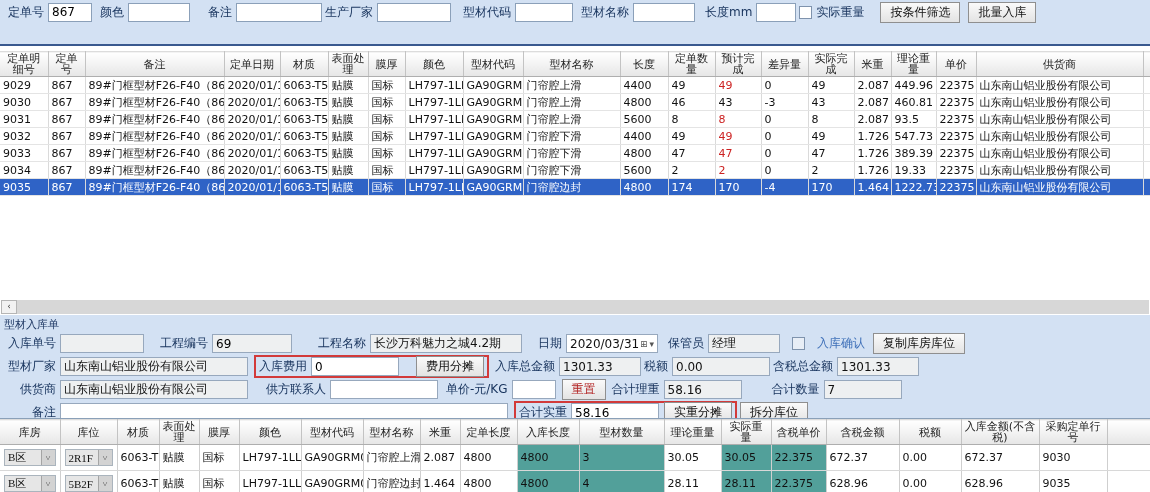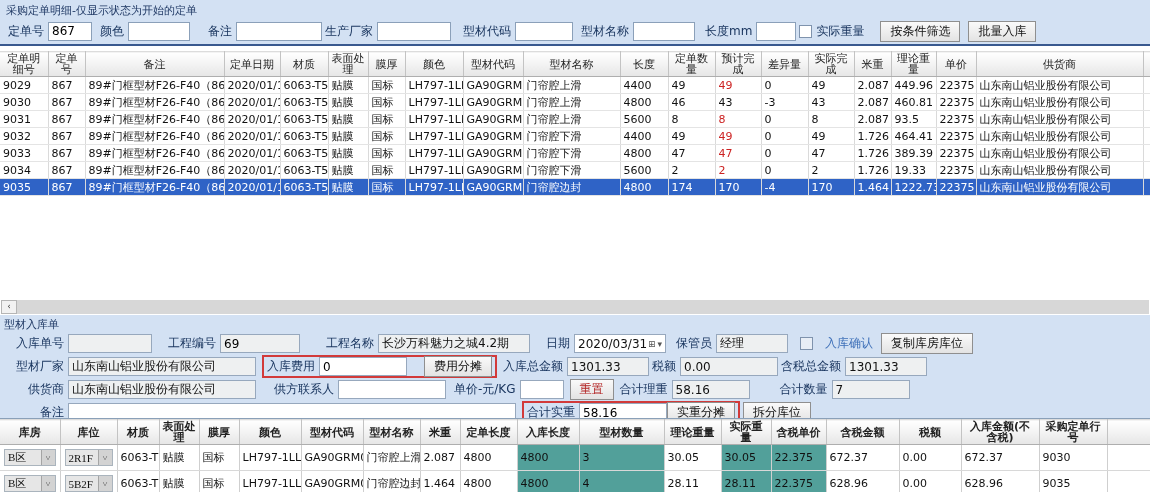--- a/index.html
+++ b/index.html
@@ -31,45 +31,44 @@
 
   .top-grid-wrap { position:absolute; top:46px; left:0; width:1150px; height:269px; background:#fff; }
   .top-grid-wrap table { margin-top:5px; }
   .hscroll { position:absolute; left:1px; right:1px; bottom:1px; height:14px; background:#e9e9e9; display:flex; align-items:stretch; }
   .hs-btn { width:16px; background:#f2f2f2; border:1px solid #b5b5b5; font-size:9px; line-height:11px; text-align:center; color:#444; }
   .hs-track { flex:1; background:#d7d7d7; }
 
   
   .bottom-panel { position:absolute; top:315px; left:0; right:0; bottom:0; }
   .section-title { font-size:11px; padding:2px 4px 0; color:var(--header_navy,#1f3864); }
-  .frow { display:flex; align-items:center; height:23px; padding-left:8px; white-space:nowrap; }
+  .frow { display:flex; align-items:center; height:23px; white-space:nowrap; }
   .lbl { margin-right:4px; color:#16325c; text-align:right; }
   .fld { height:19px; border:1px solid #97a8bd; background:#eef0f1; padding:0 3px; display:inline-flex; align-items:center; overflow:hidden; white-space:nowrap; }
   input.fld { display:inline-block; font-size:12px; font-family:inherit; }
   .white { background:#fff !important; }
   .red-box { display:inline-flex; align-items:center; height:23px; border:2px solid var(--annotation_red,#d23a3a); padding:0 3px; }
   .blue-lbl { color:#3d6fb8; }
   .red-text { color:#b22222; }
   .dd-icons { margin-left:auto; display:inline-flex; align-items:center; gap:2px; font-size:9px; color:#555; }
 
   .bottom-grid-wrap { position:absolute; top:103px; left:0; right:0; bottom:0; background:#fff; border-top:1px solid #8aa0b8; }
-  #bottom-grid th { height:19px;font-weight:bold; }
+  #bottom-grid th { height:19px; }
   #bottom-grid td { height:22px; border-right:1px solid #cfcfcf; border-bottom:1px solid #d8d8d8; }
   #bottom-grid td.combo { padding:4px;font-family:Liberation Serif, serif; }
   .combo-inner { display:flex; align-items:center; height:100%; background:#e6e6e6; border:1px solid #aab4bd; }
   .combo-inner .cval { flex:1; padding:0 3px; overflow:hidden; }
   .combo-inner .carr { width:14px; align-self:stretch; background:#d3d3d3; border-left:1px solid #a5a5a5; font-size:9px; display:flex; align-items:center; justify-content:center; color:#444; }
 </style>
 </head>
 <body>
 
 <div id="app">
 
   <div class="top-bar">
-    <div class="title-line">采购定单明细-仅显示状态为开始的定单</div>
     <div class="filter-row">
       <span class="flbl">定单号</span>
       <input class="ifld" style="width: 44px;" value="867">
       <span class="flbl ml8">颜色</span>
       <input class="ifld" style="width: 62px;" value="">
       <span class="flbl ml18">备注</span>
       <input class="ifld" style="width: 86px;" value="">
       <span class="flbl ml14">生产厂家</span>
       <input class="ifld" style="width: 74px;" value="">
       <span class="flbl ml12">型材代码</span>
@@ -210,21 +209,21 @@
             <td>国标</td>
             <td>LH797-1LL0</td>
             <td>GA90GRM04</td>
             <td>门帘腔下滑</td>
             <td>4400</td>
             <td>49</td>
             <td class="red">49</td>
             <td>0</td>
             <td>49</td>
             <td>1.726</td>
-            <td>464.41</td>
+            <td>547.73</td>
             <td>22375</td>
             <td>山东南山铝业股份有限公司</td>
             <td></td>
           </tr>
           <tr>
             <td>9033</td>
             <td>867</td>
             <td>89#门框型材F26-F40（866+867）</td>
             <td>2020/01/13</td>
             <td>6063-T5</td>
@@ -350,21 +349,21 @@
       <span class="lbl" style="margin-left:30px">合计数量</span>
       <span class="fld" style="width:78px">7</span>
     </div>
 
     <div class="frow">
       <span class="lbl" style="width:56px">备注</span>
       <input class="fld white" style="width: 448px;" value="">
       <span class="red-box ml6">
         <span class="lbl">合计实重</span>
         <input class="fld white" style="width: 88px;" value="58.16">
-        <button class="btn3d" style="">实重分摊</button>
+        <button class="btn3d" style="margin-left:5px">实重分摊</button>
       </span>
       <button class="btn3d ml14">拆分库位</button>
     </div>
 
     <div class="bottom-grid-wrap">
       <table class="grid" id="bottom-grid">
         <colgroup>
           <col style="width:60px">
             <col style="width:57px">
             <col style="width:42px">

